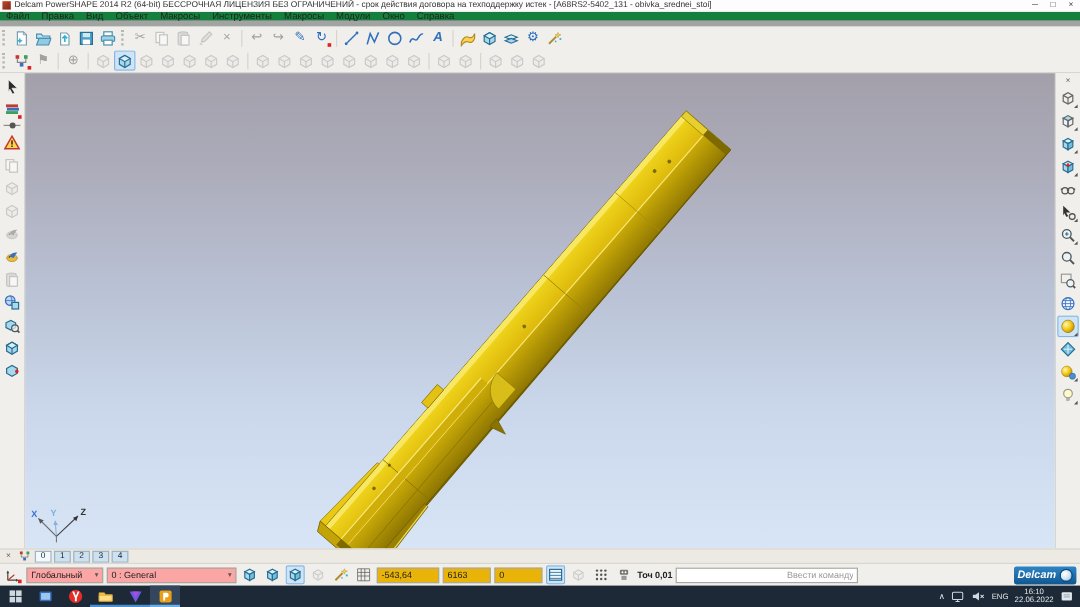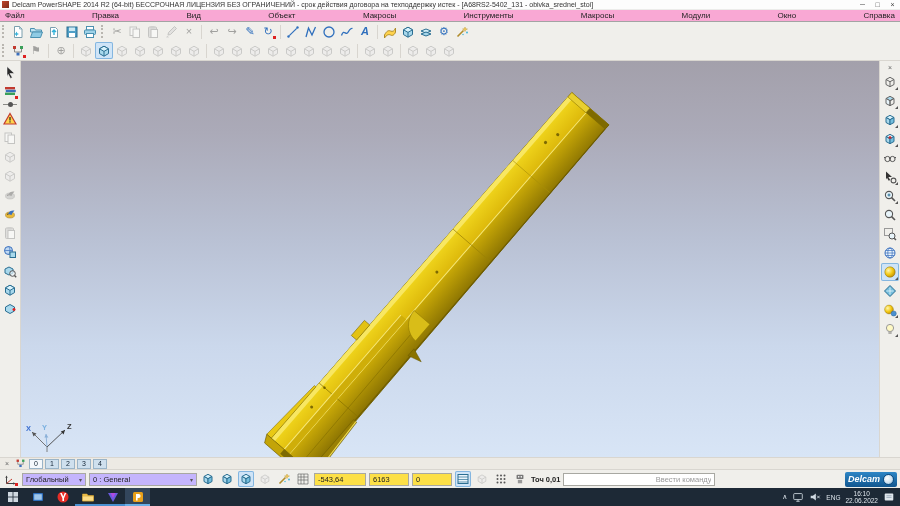--- a/index.html
+++ b/index.html
@@ -7,21 +7,21 @@
   body{position:relative;font-family:"Liberation Sans",sans-serif;background:#f0efeb;color:#222;}
 
   
   .titlebar{position:absolute;top:0;left:0;right:0;height:10px;background:#fdfdfd;display:flex;align-items:center;padding-left:2px;border-bottom:1px solid #ececea;}
   .app-ico{width:7px;height:7px;background:linear-gradient(135deg,#c0452a,#7e2a18);margin-right:3px;flex:none;}
   .title-text{font-size:7px;line-height:10px;white-space:nowrap;overflow:hidden;color:#333;}
   .win-controls{margin-left:auto;display:flex;flex:none;}
   .win-btn{width:15px;text-align:center;font-size:7px;line-height:10px;color:#444;}
 
   
-  .menubar{position:absolute;top:10px;left:0;right:0;height:12px;background:#f9a8d4;display:flex;align-items:center;font-size:8px;border-bottom:1px solid #a3a3a3;justify-content:space-between;}
+  .menubar{position:absolute;top:10px;left:0;right:0;height:12px;background:#15803d;display:flex;align-items:center;font-size:8px;border-bottom:5px solid #a3a3a3;}
   .menu-item{padding:0 5px;line-height:12px;color:#222;}
 
   
   .toolbar{position:absolute;left:0;right:0;background:#f0efeb;display:flex;align-items:center;}
   .tb1{top:22px;height:19px;}
   .tb2{top:41px;height:20px;border-bottom:1px solid #d9d6d0;}
   .tbtn{width:18px;height:17px;display:flex;align-items:center;justify-content:center;position:relative;flex:none;border-radius:2px;}
   .tbtn.active{background:#cfe4f7;box-shadow:inset 0 0 0 1px #84b6e0;}
   .tsep{width:1px;height:14px;background:#d8d5cf;margin:0 3px;flex:none;}
   .grip{width:5px;height:13px;border-left:2px dotted #b9b6b0;margin:0 2px;flex:none;}
@@ -50,23 +50,23 @@
   .vp-svg{position:absolute;left:0;top:0;}
 
   
   .leveltabs{position:absolute;left:0;right:0;top:457px;height:12px;background:#edeae4;display:flex;align-items:center;gap:2px;padding-left:3px;font-size:7px;border-top:1px solid #d9d6d0;}
   .lt-close{color:#666;font-size:7px;width:8px;text-align:center;}
   .ltab{min-width:14px;height:10px;background:#cfe0ee;border:1px solid #9ab4c8;display:flex;align-items:center;justify-content:center;color:#123;}
   .ltab.active{background:#f4f8fc;}
 
   
   .statusbar{position:absolute;left:0;right:0;top:469px;height:19px;background:#f0efeb;border-top:1px solid #d9d6d0;display:flex;align-items:center;gap:3px;padding:0 3px;font-size:7.5px;}
-  .combo{height:13px;background:#c4b5fd;border:1px solid #a8a8a2;display:flex;align-items:center;padding:0 3px;gap:3px;color:#222;}
+  .combo{height:13px;background:#fca5a5;border:1px solid #a8a8a2;display:flex;align-items:center;padding:0 3px;gap:3px;color:#222;}
   .combo .arr{font-size:6px;color:#555;}
-  .field{height:13px;background:#fde047;border:1px solid #a8a8a2;display:flex;align-items:center;padding:0 3px;color:#222;}
+  .field{height:13px;background:#eab308;border:1px solid #a8a8a2;display:flex;align-items:center;padding:0 3px;color:#222;}
   .sbtn{width:16px;height:16px;display:flex;align-items:center;justify-content:center;position:relative;border-radius:2px;flex:none;}
   .sbtn.active{background:#cfe4f7;box-shadow:inset 0 0 0 1px #84b6e0;}
   .tol{display:flex;gap:2px;align-items:center;color:#222;font-weight:bold;}
   .cmd-input{height:13px;width:152px;border:1px solid #a8a8a2;font-size:7.5px;padding:0 3px;font-family:"Liberation Sans",sans-serif;color:#222;text-align:right;}
   .cmd-input::placeholder{color:#999;}
   .delcam{margin-left:auto;height:15px;background:linear-gradient(#2e86c6,#11568f);border-radius:2px;color:#fff;font-size:9px;font-weight:bold;font-style:italic;display:flex;align-items:center;padding:0 3px;gap:3px;}
   .delcam-circle{width:11px;height:11px;border-radius:50%;background:radial-gradient(circle at 35% 35%,#ffffff,#cfe2f0 55%,#5f9cc9);border:1px solid #0d4a7e;}
 
   
   .taskbar{position:absolute;left:0;right:0;bottom:0;height:18px;background:#1d2936;display:flex;align-items:center;color:#dfe6ec;}

